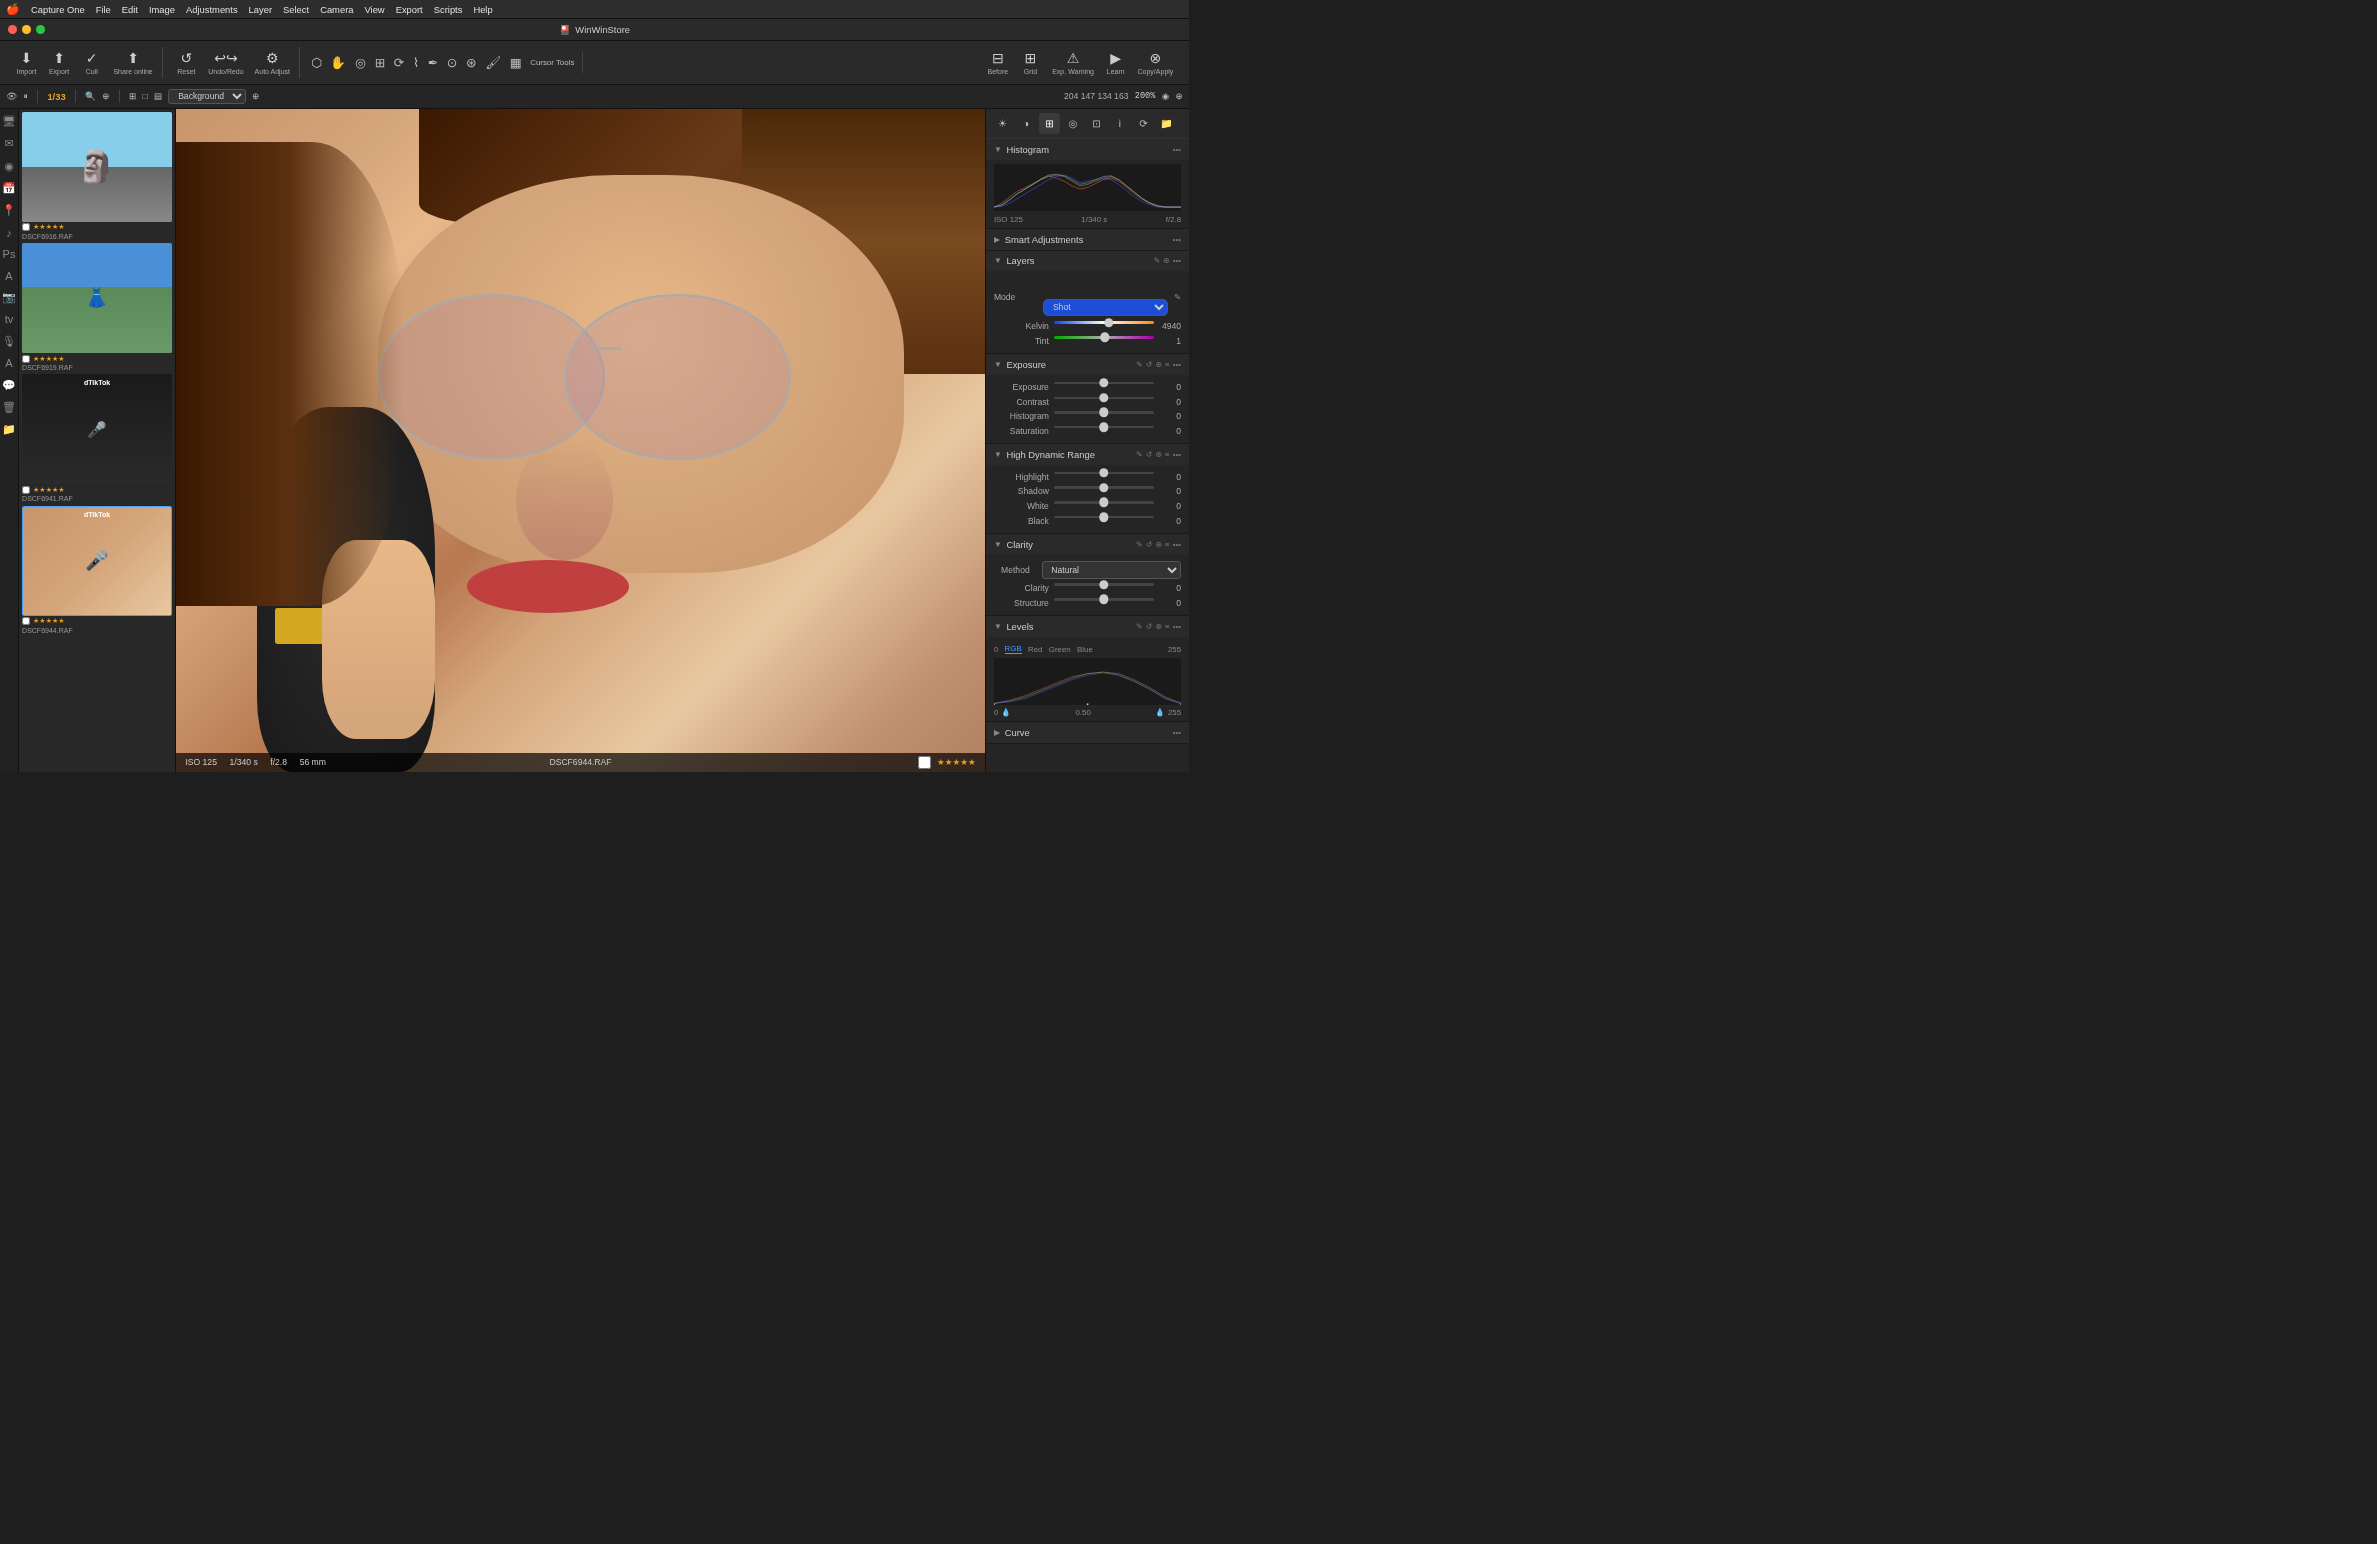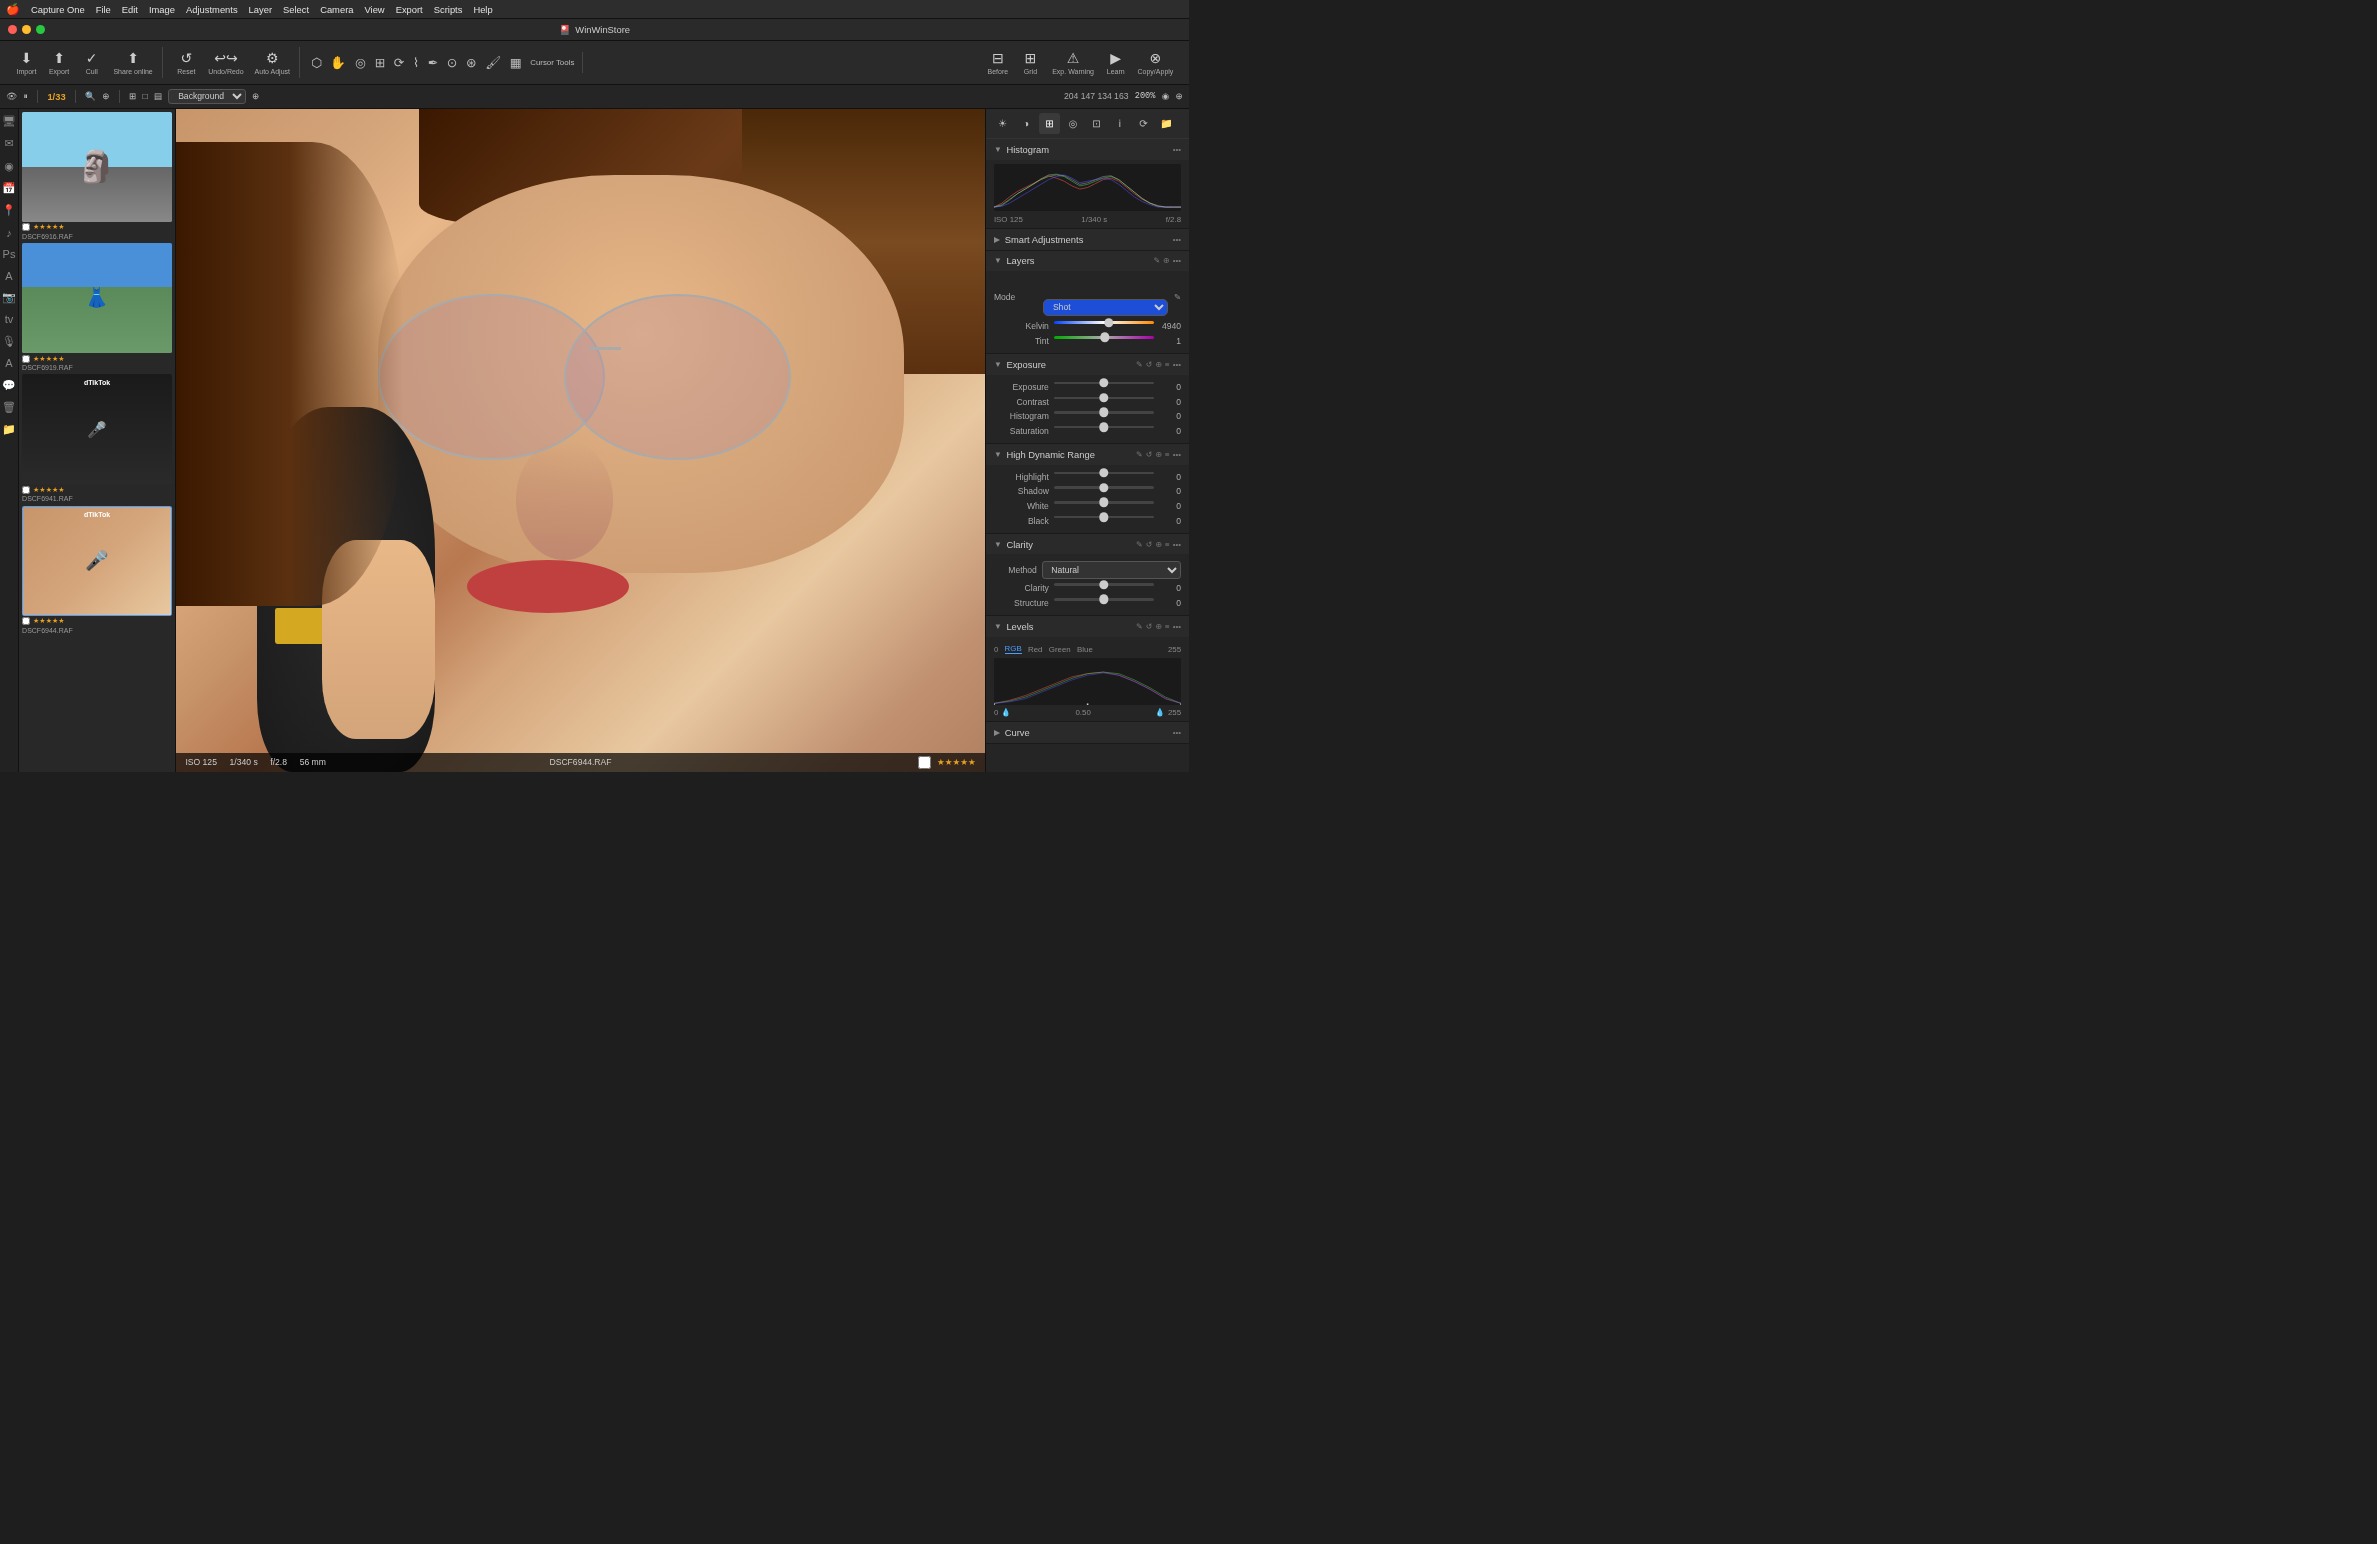--- a/index.html
+++ b/index.html
@@ -372,21 +372,21 @@
     .levels-val { font-size: 7.9px; color: #888; }
     .levels-center { flex: 1; text-align: center; font-size: 7.9px; color: #888; }
 
     
     .method-row {
       display: flex;
       align-items: center;
       gap: 4.7px;
       padding: 2.4px 0;
     }
-    .method-label { color: #aaa; font-size: 8.6px; width: 43px; text-align: right; }
+    .method-label { color: #aaa; font-size: 8.6px; width: 43px; text-align: center; }
     .method-select {
       flex: 1;
       background: #333;
       border: 0.8px solid #555;
       color: #ccc;
       border-radius: 3.1px;
       padding: 1.6px 4.7px;
       font-size: 8.6px;
     }
 

